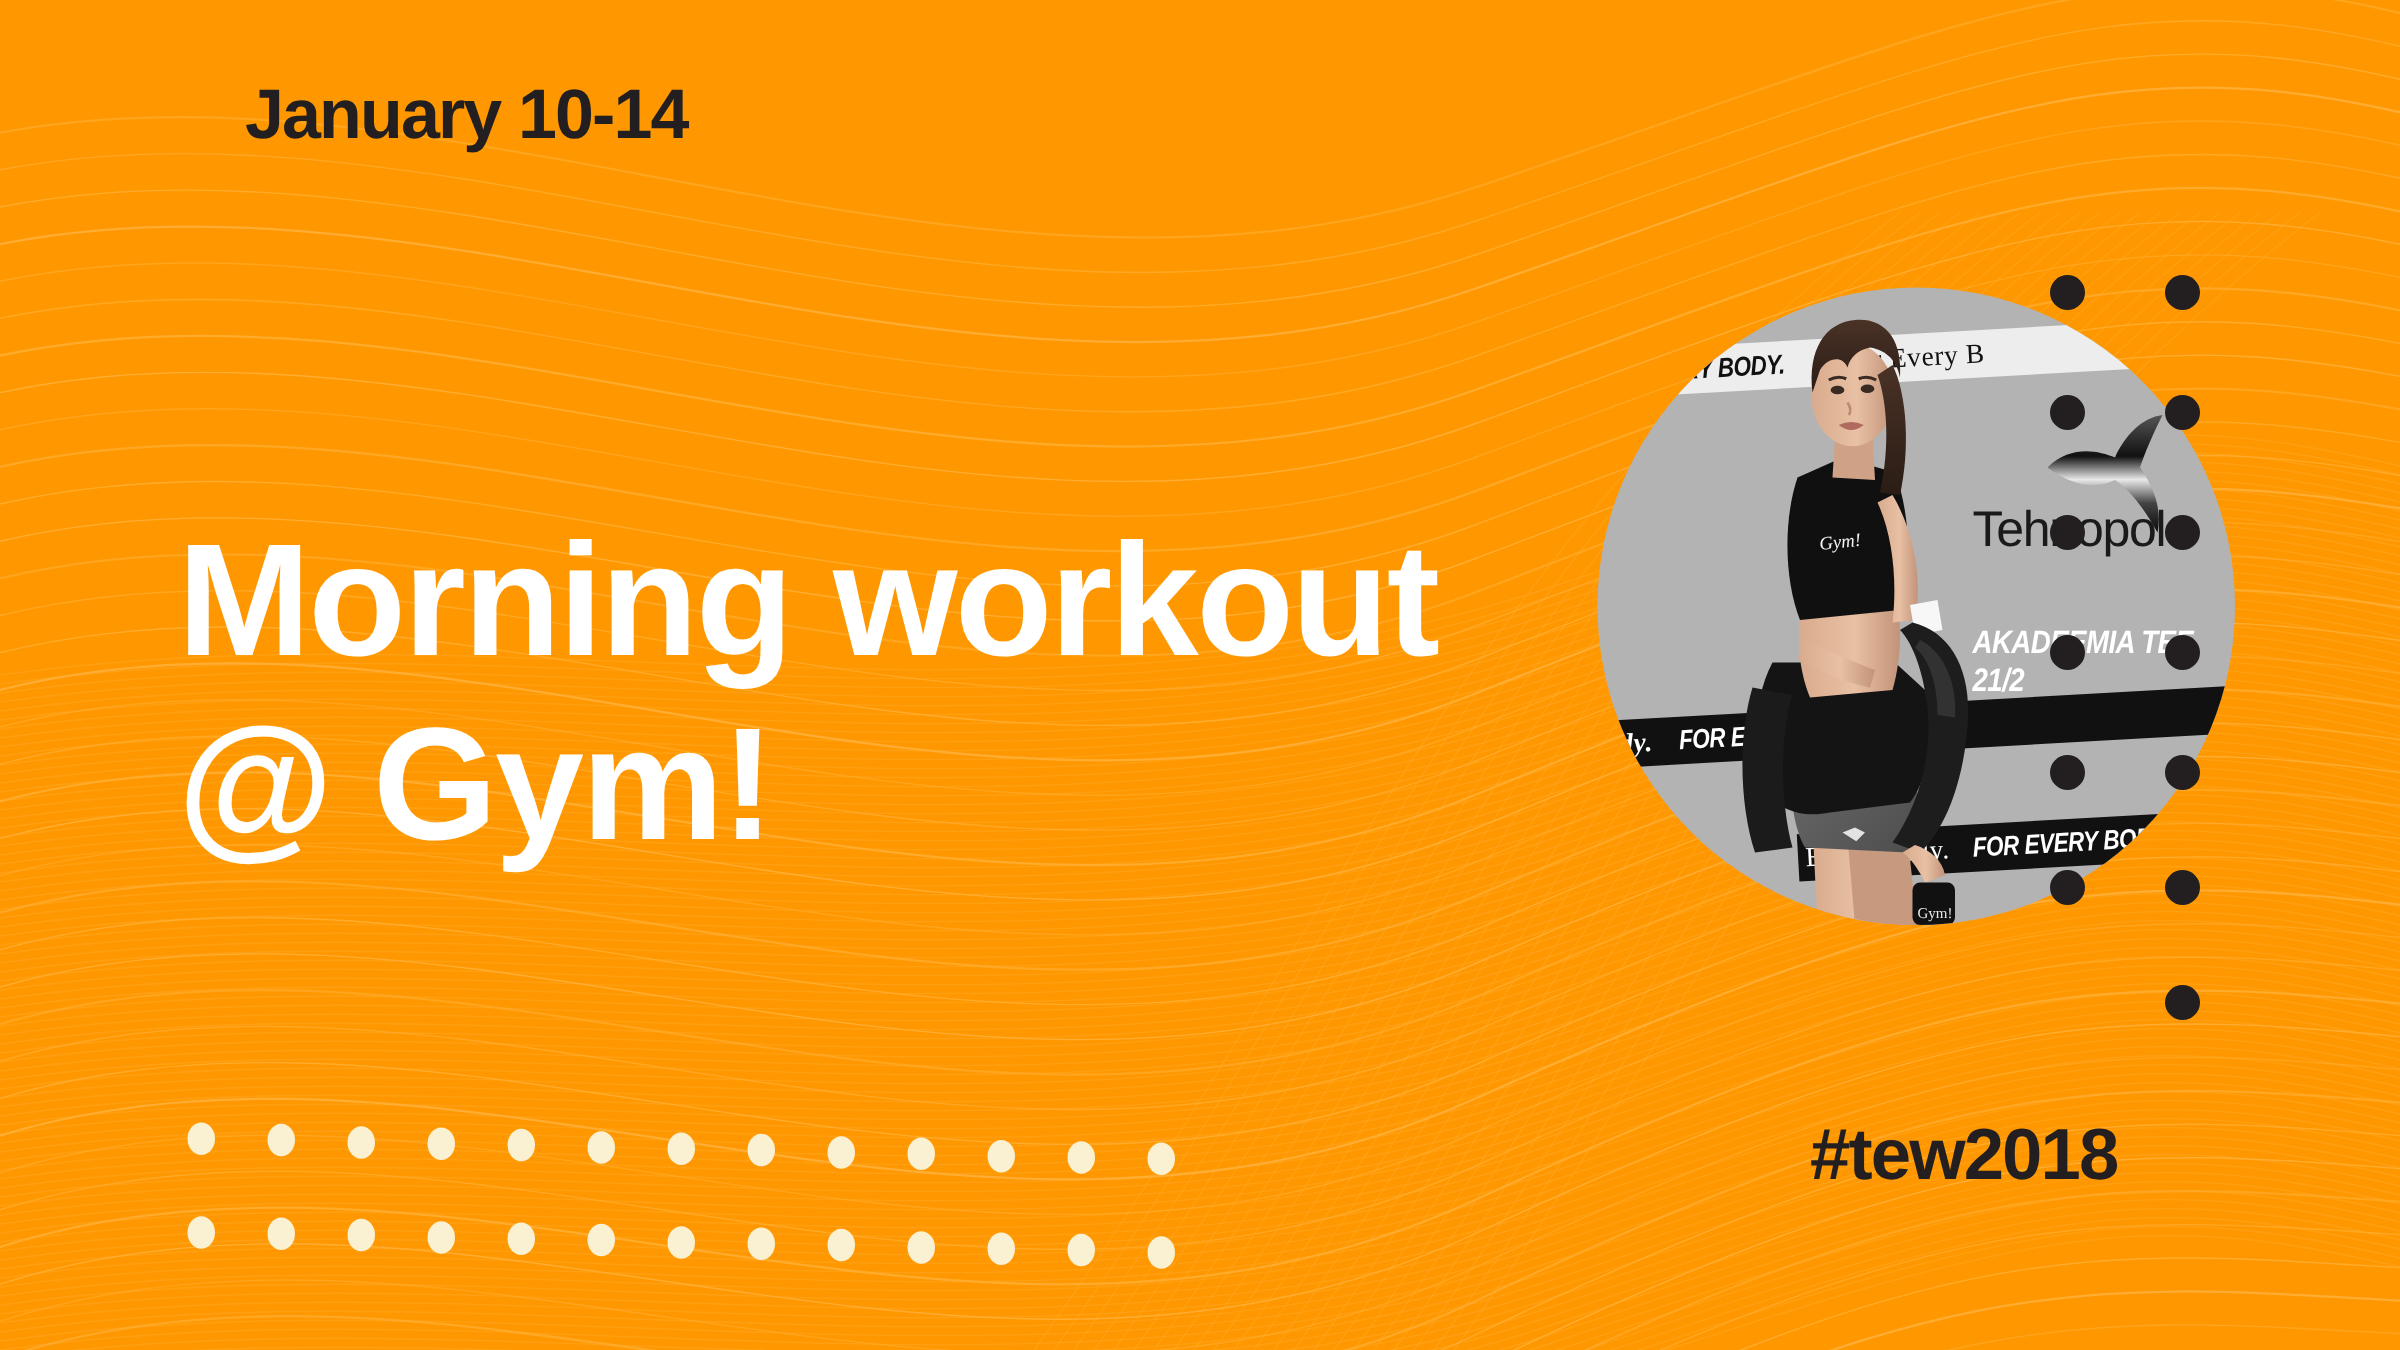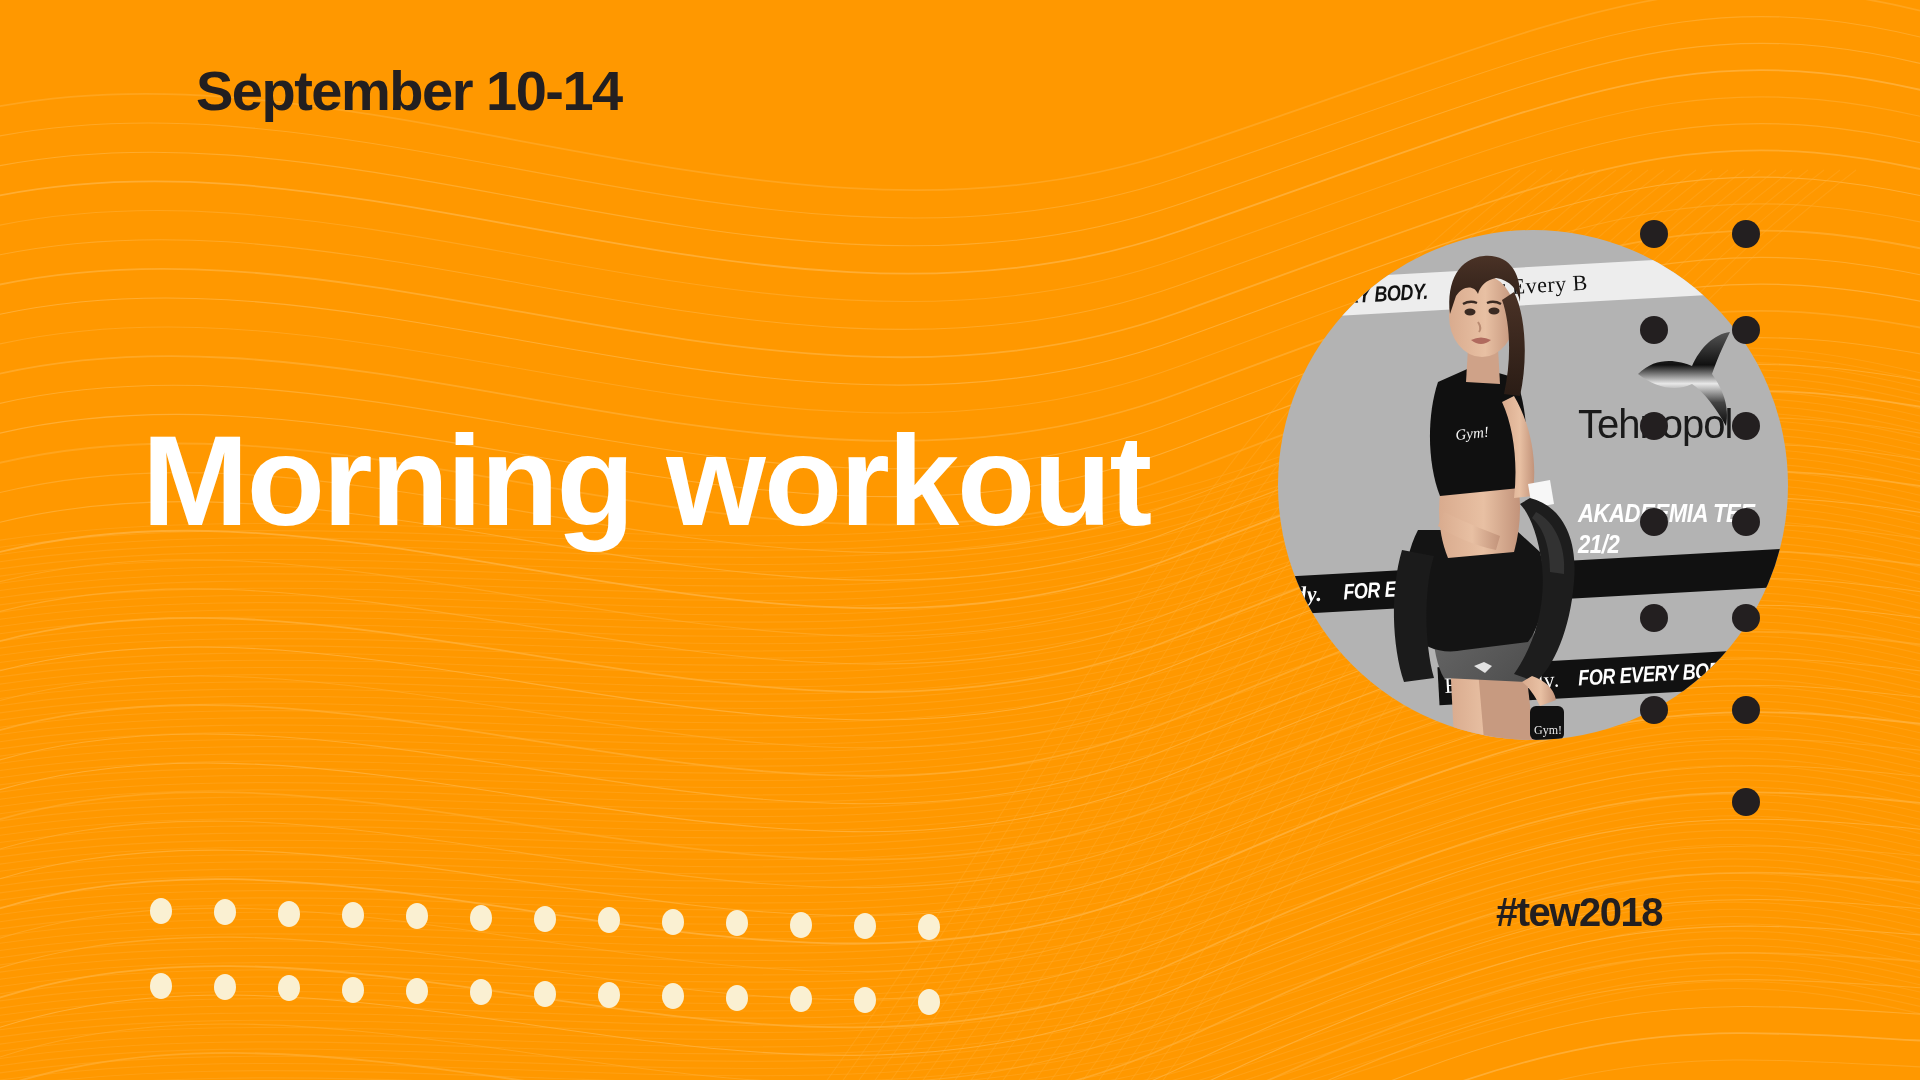--- a/index.html
+++ b/index.html
@@ -49,23 +49,23 @@
     line-height:1.02;
     letter-spacing:-2px;
     white-space:nowrap;
   }
   #headline .hl-line { display:block;margin-top:46px; }
   #headline .hl-line-2 { margin-top:16px; }
 
   
   #hashtag {
     position:absolute;
-    left:1496px;
+    left:1448px;
     top:890px;
-    font-size:40px;
+    font-size:58px;
     font-weight:bold;
     letter-spacing:-1.5px;
     color:#231F20;
     white-space:nowrap;
   }
 
   
   #photo-circle {
     position:absolute;
     left:1278px;
@@ -351,24 +351,25 @@
         <path d="M 1060,1090 C 1300,760 1420,430 1760,170" opacity="0.38"></path>
         <path d="M 1076,1090 C 1316,760 1436,430 1776,170" opacity="0.38"></path>
         <path d="M 1092,1090 C 1332,760 1452,430 1792,170" opacity="0.38"></path>
         <path d="M 1108,1090 C 1348,760 1468,430 1808,170" opacity="0.38"></path>
         <path d="M 1124,1090 C 1364,760 1484,430 1824,170" opacity="0.38"></path>
         <path d="M 1140,1090 C 1380,760 1500,430 1840,170" opacity="0.38"></path>
         <path d="M 1156,1090 C 1396,760 1516,430 1856,170" opacity="0.38"></path>
       </g>
   </svg>
 
-  <div id="date-label">September 10-14</div>
+  <div id="date-label">January 10-14</div>
 
   <div id="headline">
     <span class="hl-line hl-line-1">Morning workout</span>
+    <span class="hl-line hl-line-2">@ Gym!</span>
   </div>
 
   <div id="photo-circle">
     <div id="photo-inner">
 
       <div class="banner-strip strip-light" id="strip-1">
         <span class="strip-text" style="font-style:italic;font-weight:bold">RY Body.</span>
         <span class="strip-text cond" style="margin-left:14px">EVERY BODY.</span>
         <span class="strip-text" style="margin-left:14px;font-weight:normal">For Every B</span>
       </div>

